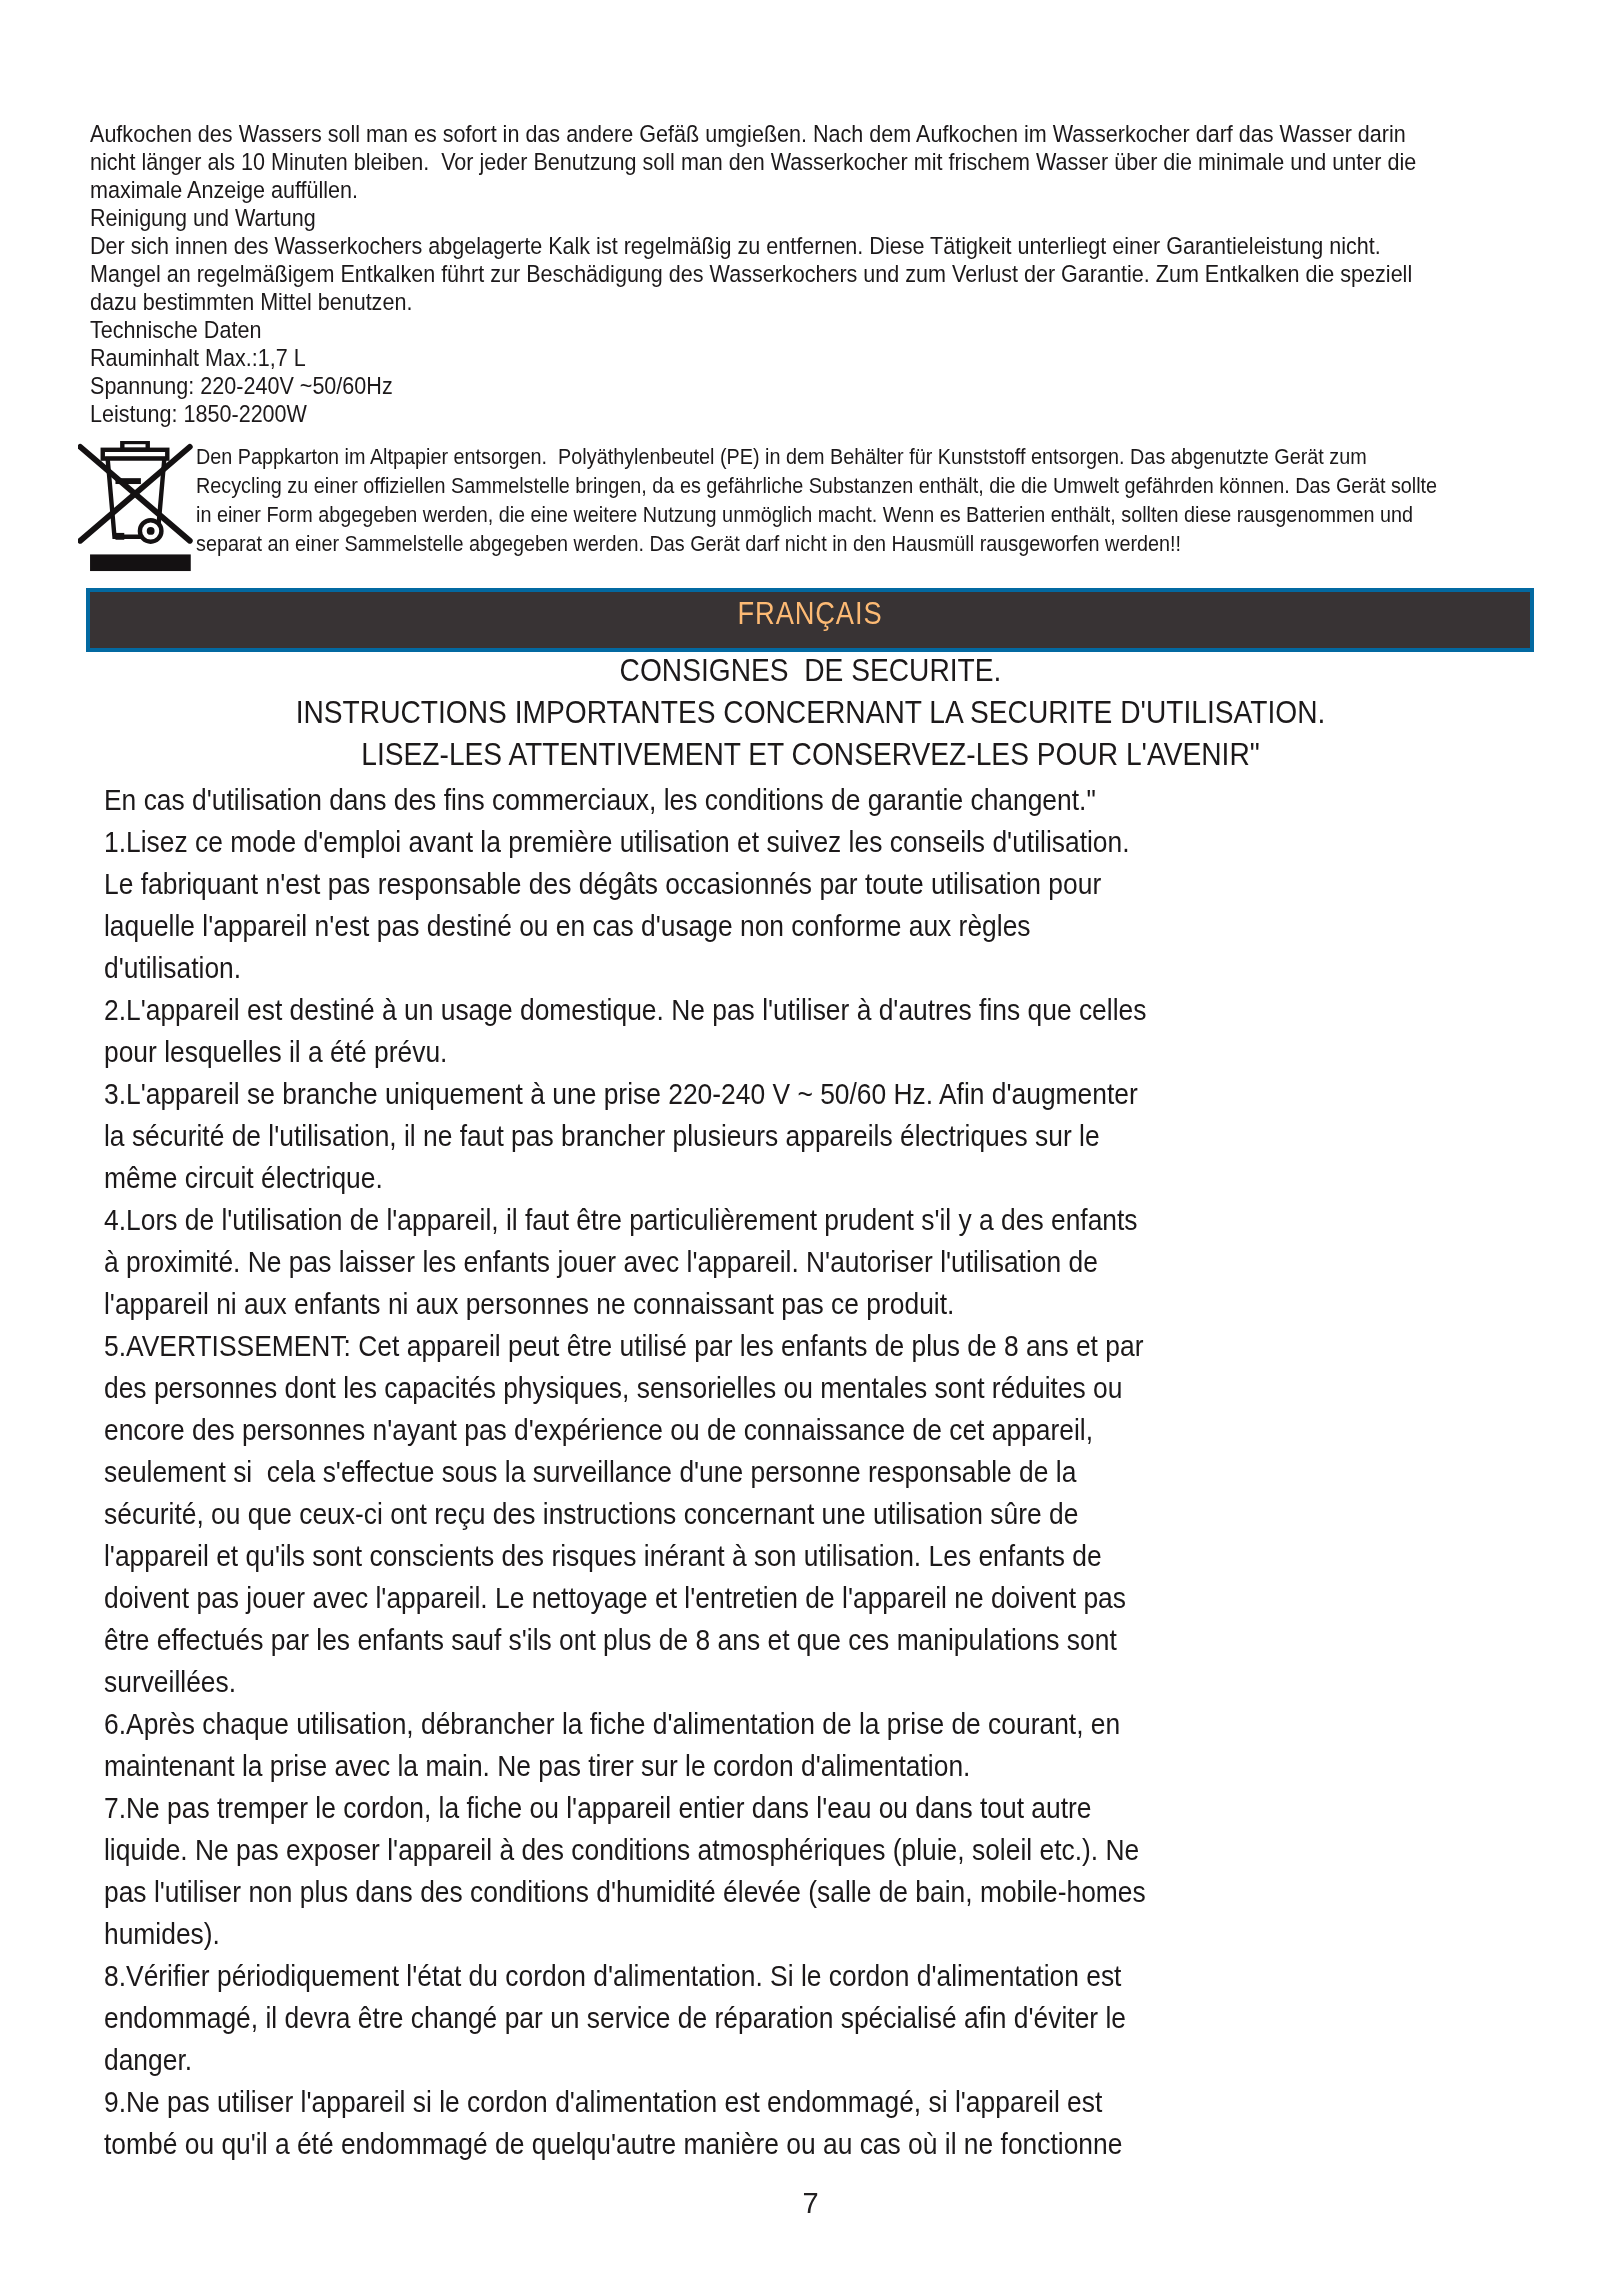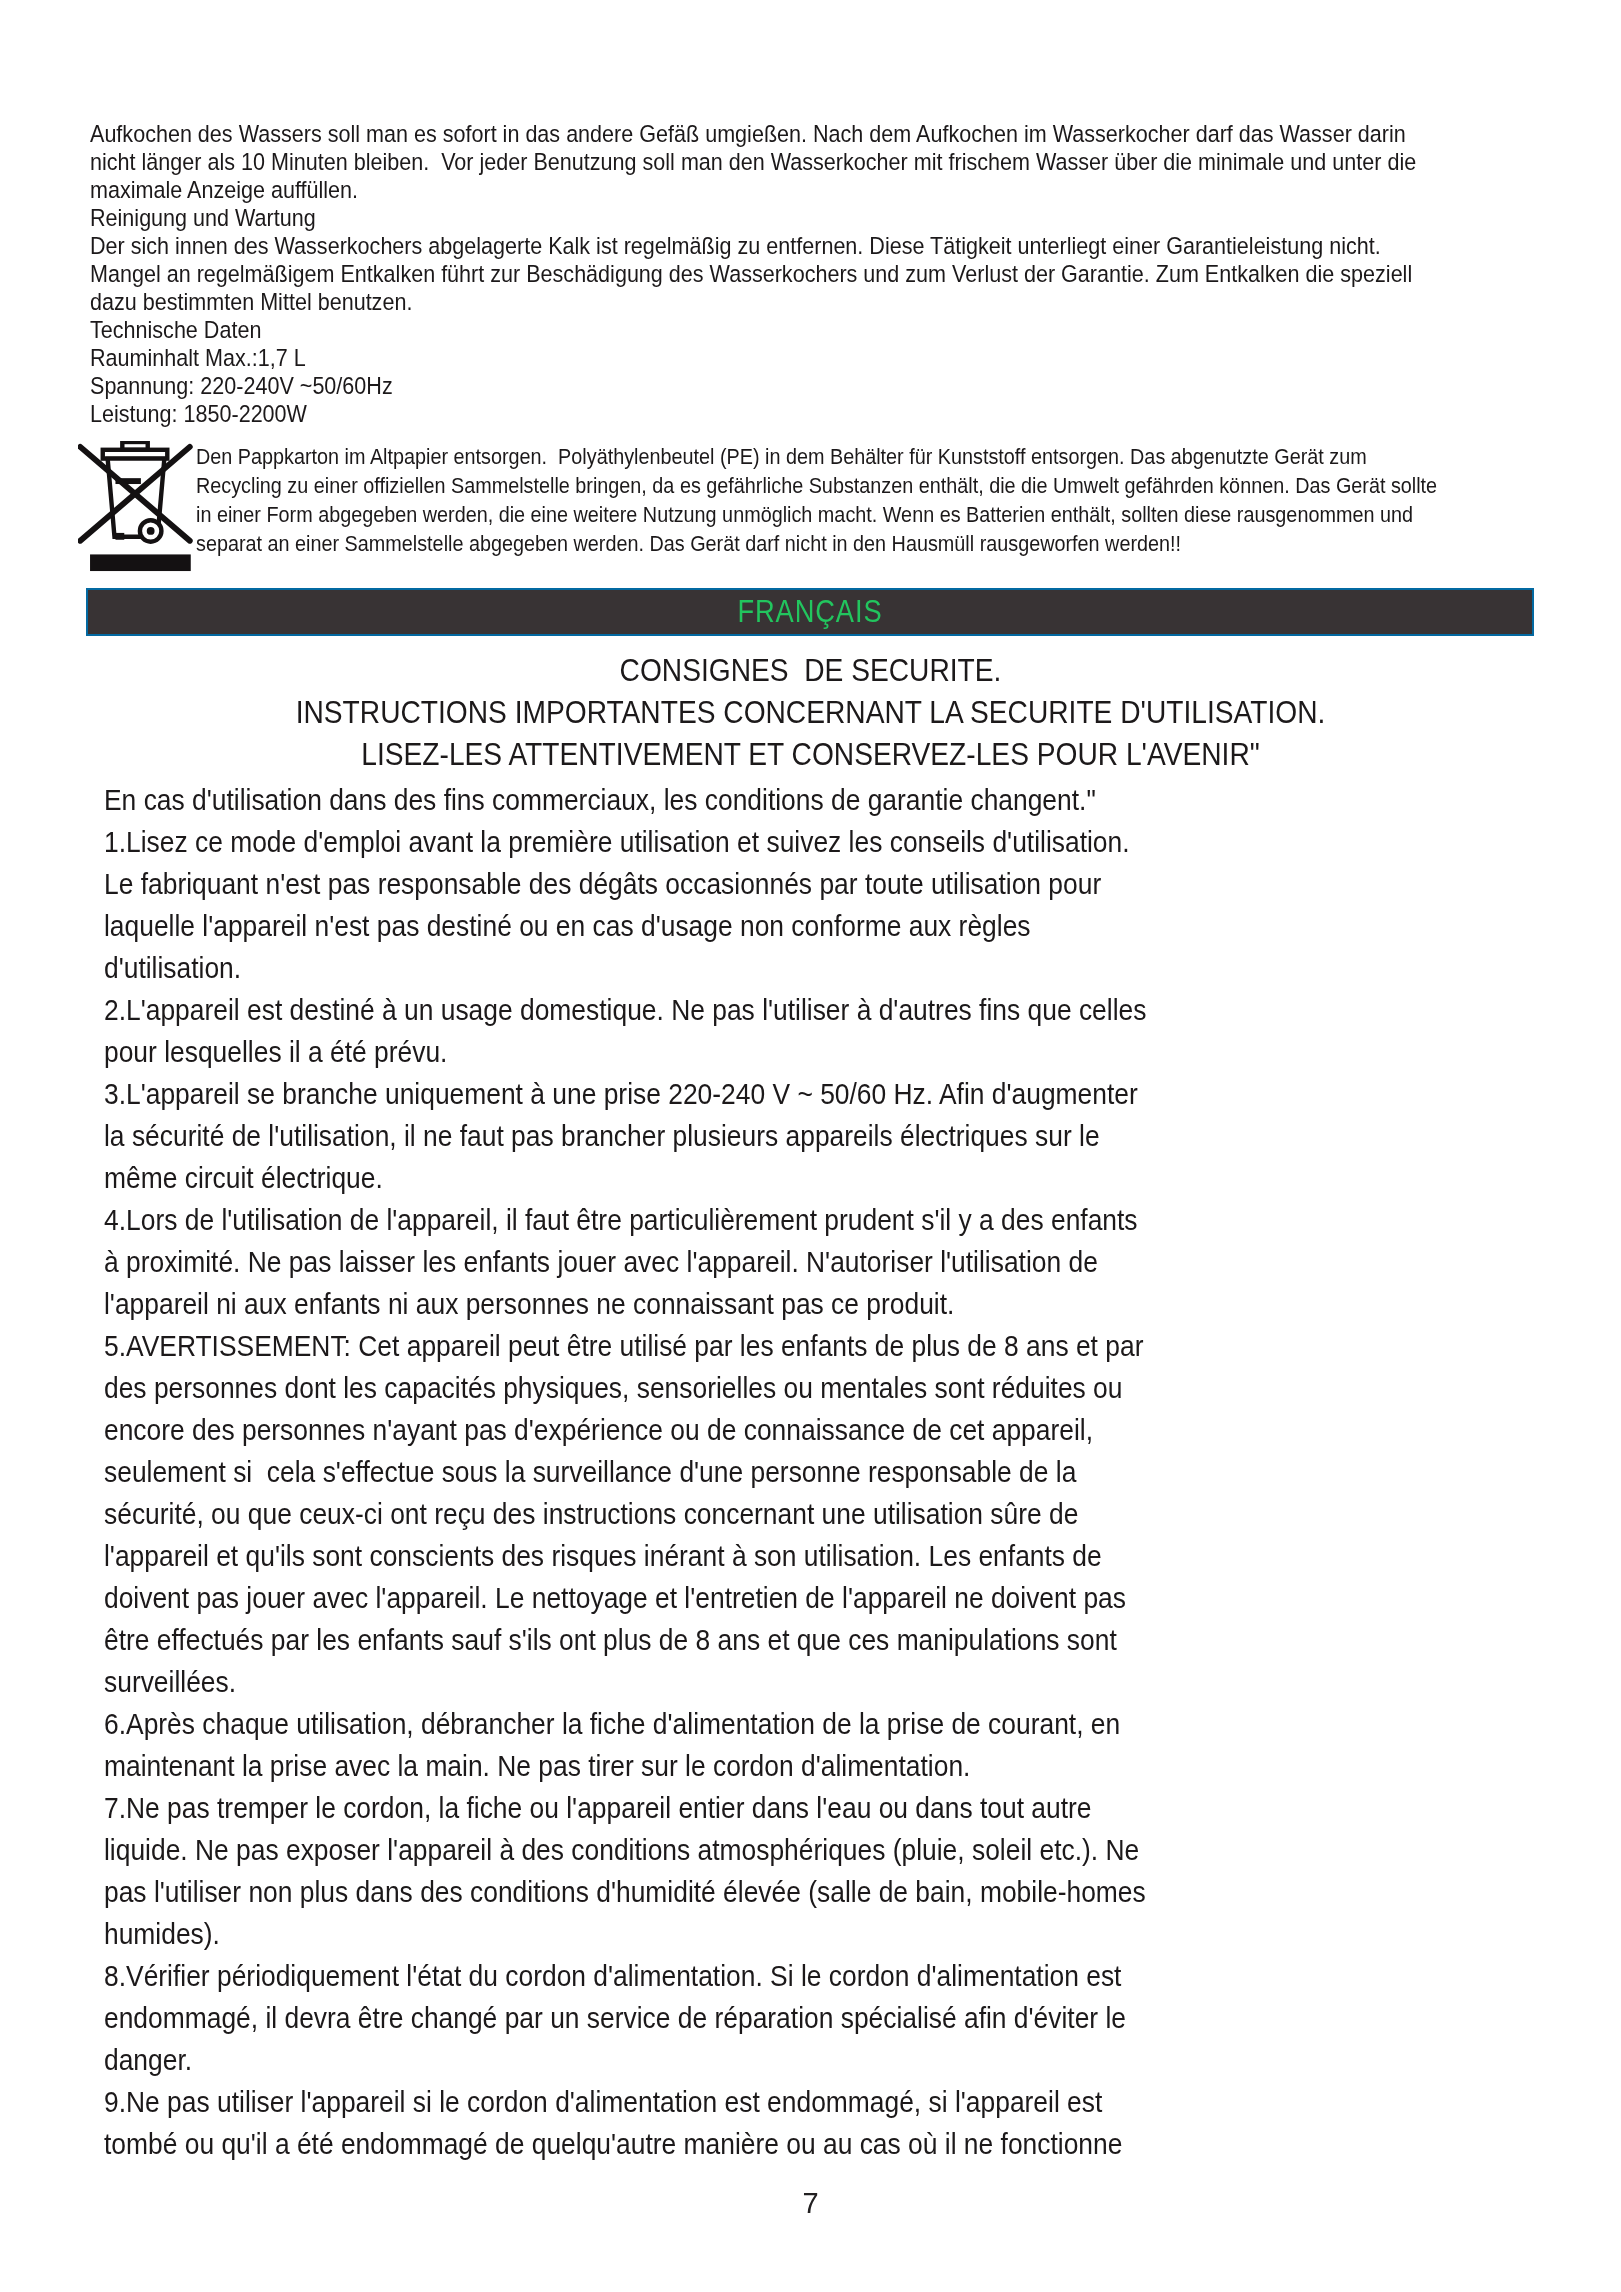--- a/index.html
+++ b/index.html
@@ -29,25 +29,25 @@
   .weee{
     position:absolute;top:441px;left:78px;width:116px;height:132px;
   }
   .recycle-text{
     position:absolute;top:442px;left:196px;width:1382px;
     font-size:22.5px;line-height:29px;
   }
 
   
   .lang-bar{
-    position:absolute;top:588px;left:86px;width:1448px;height:48px;
+    position:absolute;top:588px;left:86px;width:1448px;height:64px;
     background:#383334;
-    border:2px solid #0369a1;
+    border:4px solid #0369a1;
     box-sizing:border-box;
-    color:#22c55e;
+    color:#fdba74;
     overflow:hidden;
   }
   .lang-bar-inner{
     text-align:center;
     font-size:31px;line-height:44px;
     letter-spacing:1px;
   }
 
   
   .fr-head{

